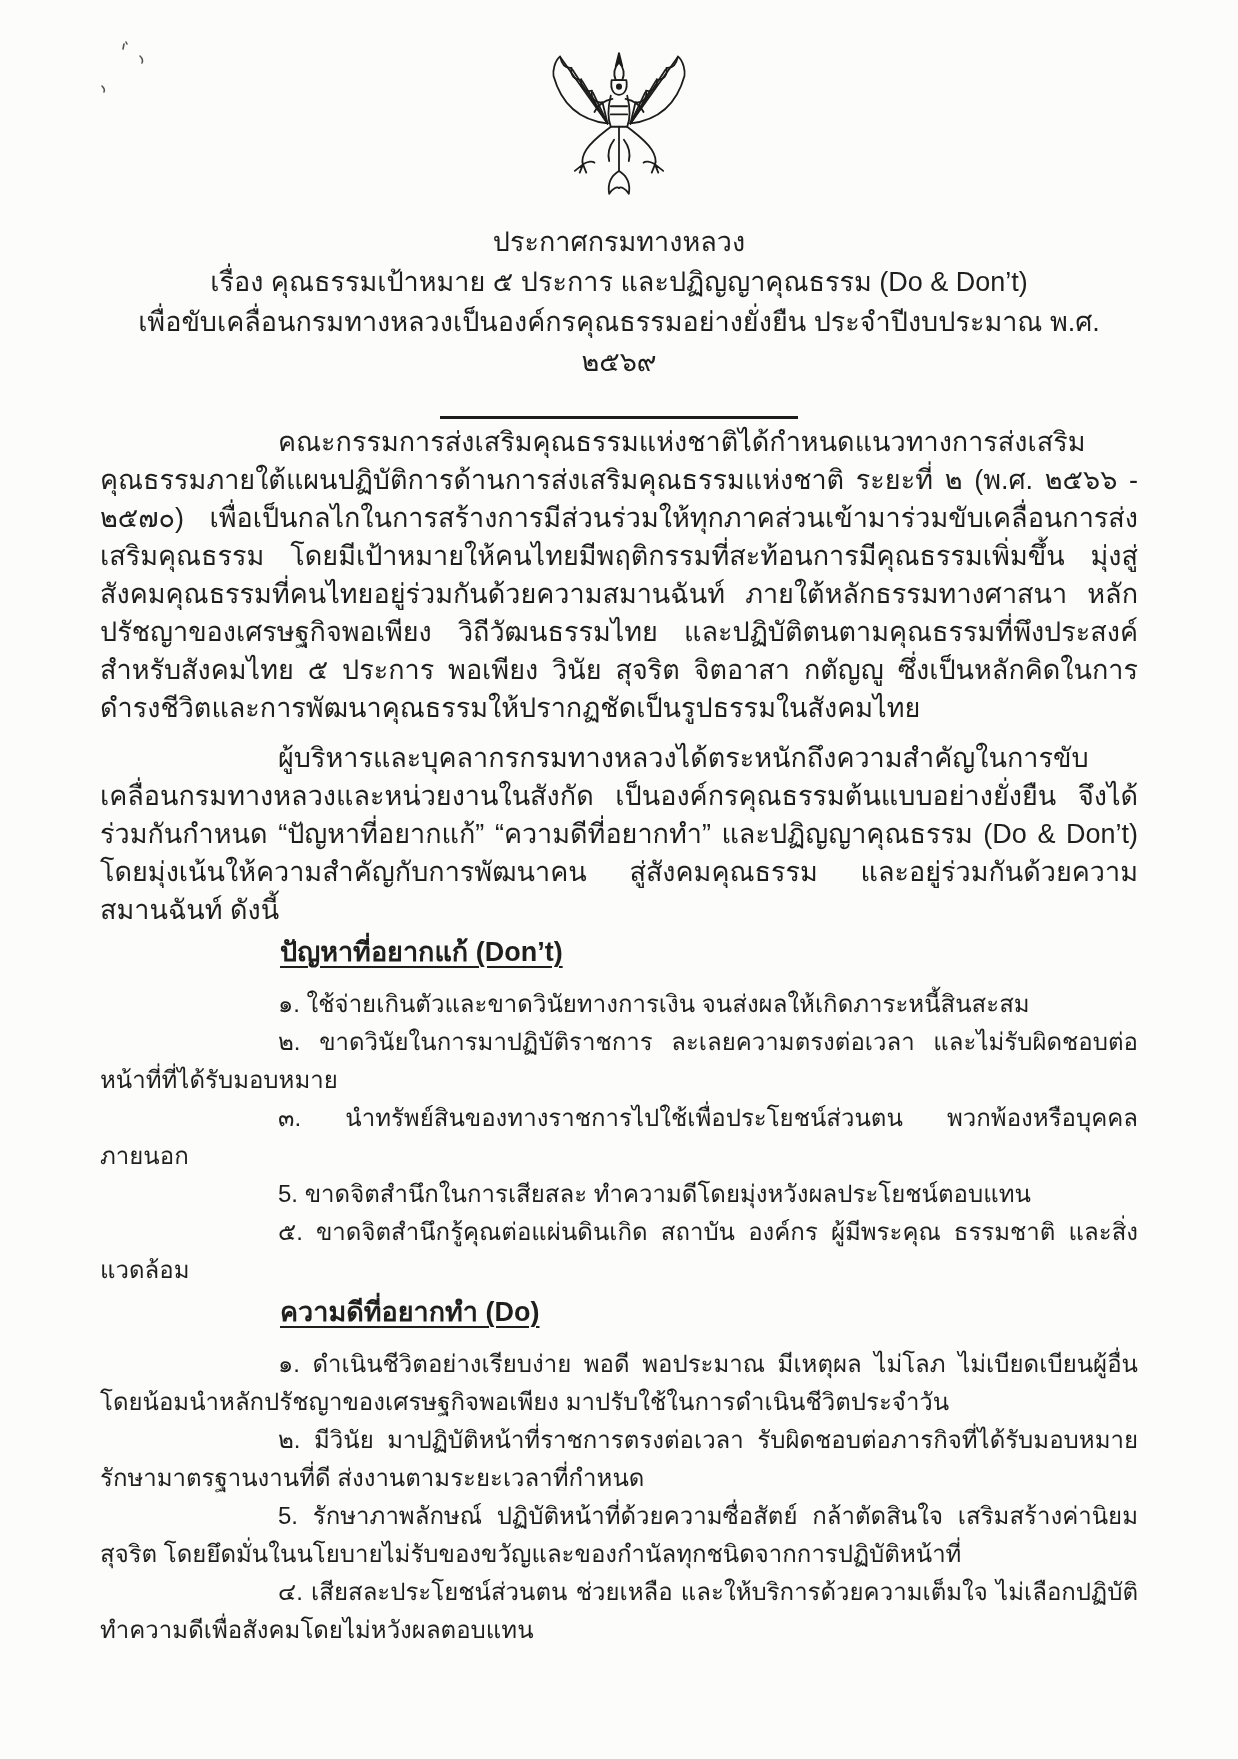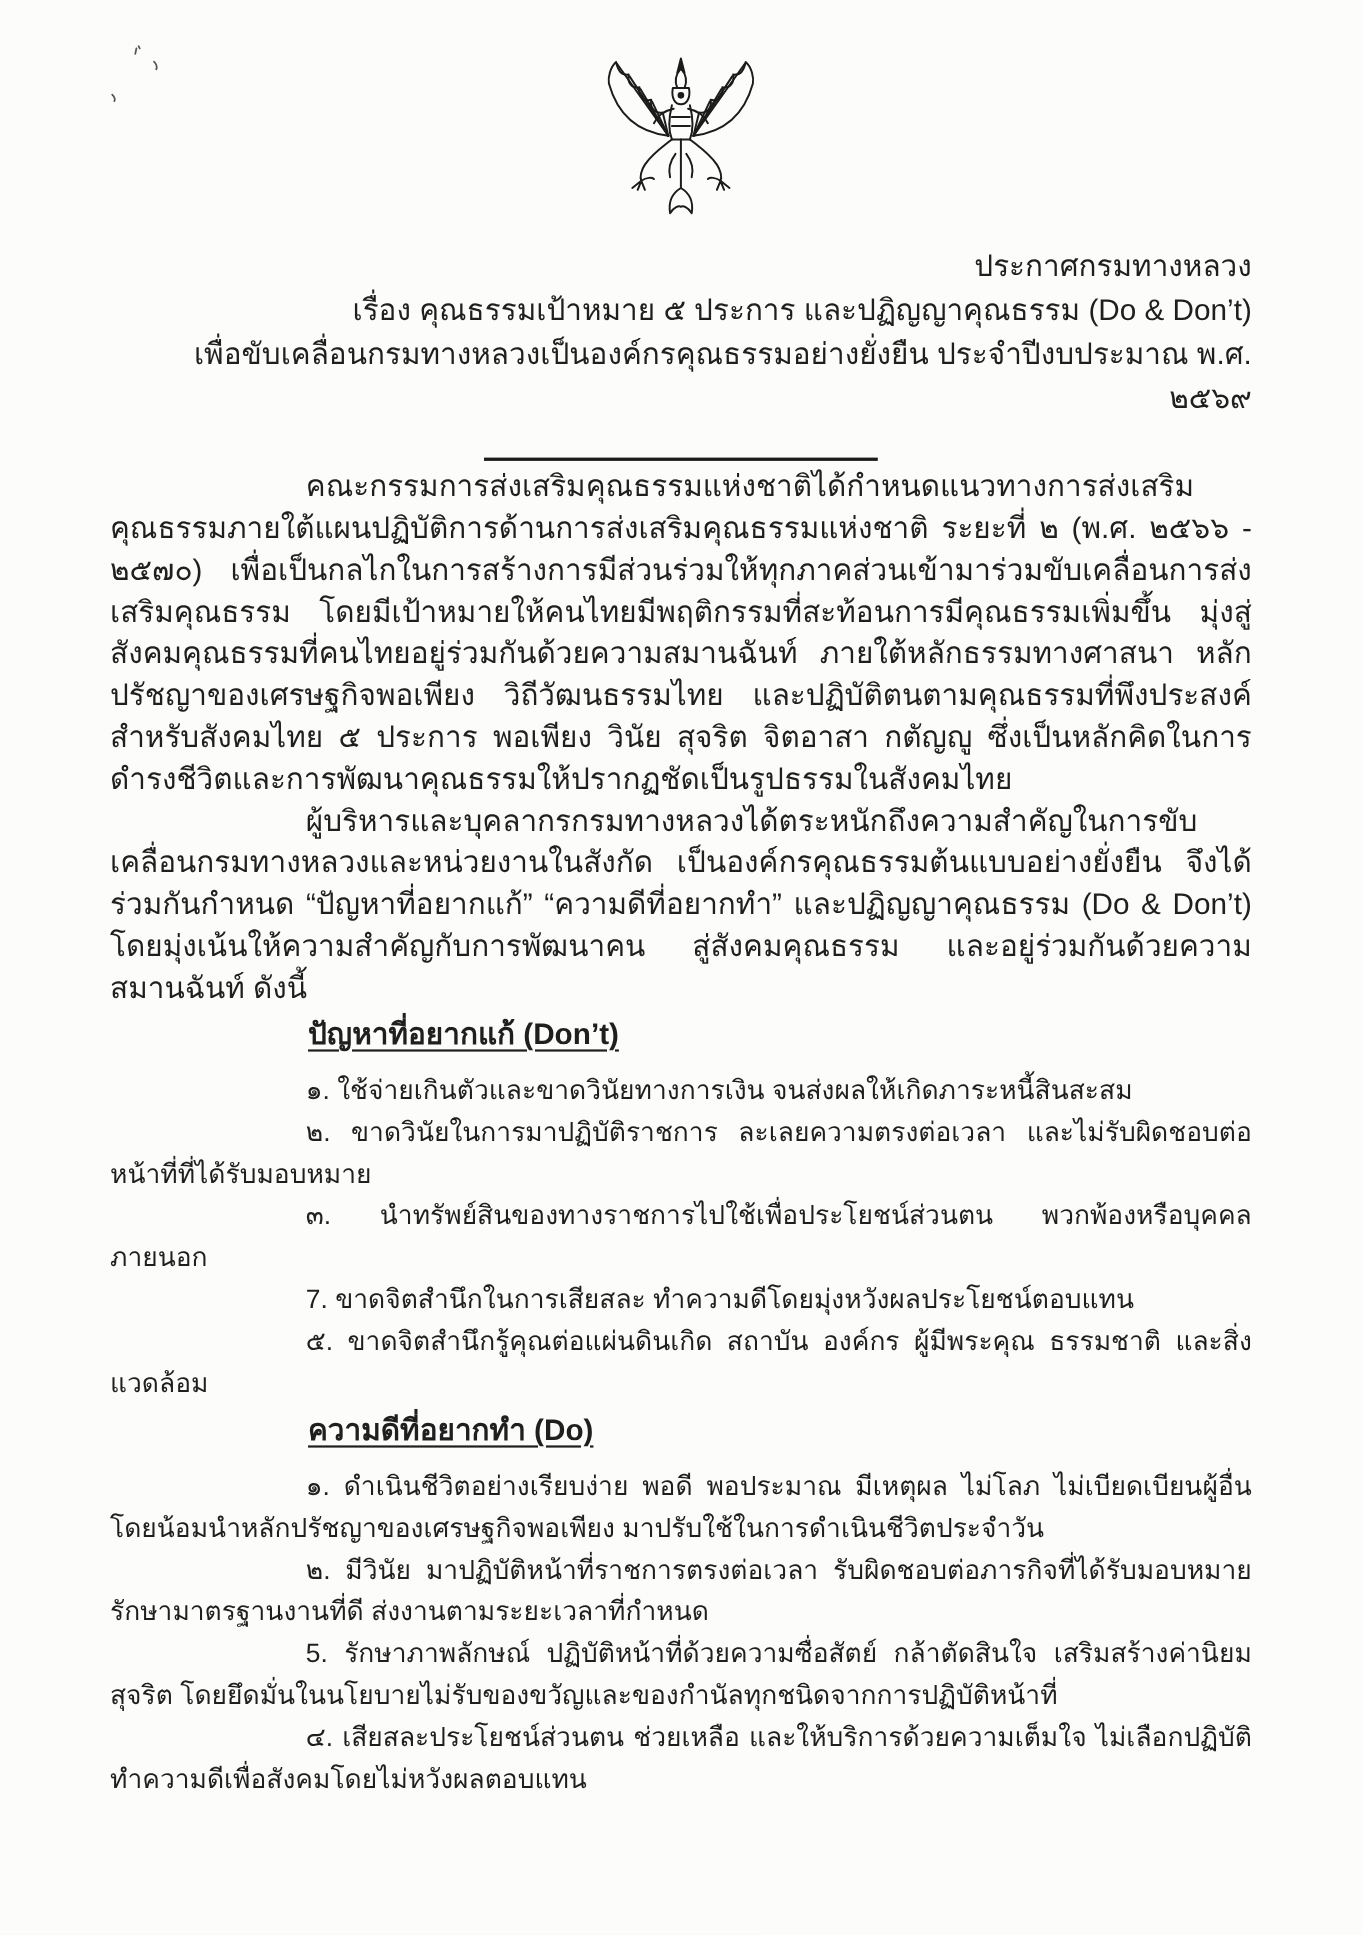--- a/index.html
+++ b/index.html
@@ -27,40 +27,40 @@
     top: 36px;
     width: 70px;
     height: 60px;
   }
   .emblem-wrap {
     padding-top: 46px;
     text-align: center;
     line-height: 0;
   }
   .title-block {
-    text-align: right;
+    text-align: center;
     font-size: 27px;
     line-height: 40px;
     margin-top: 8px;
   }
   .divider {
     width: 358px;
     height: 3px;
     background: #1c1c1c;
     margin: 34px auto 0 auto;
   }
   .para {
     font-size: 27px;
     line-height: 38px;
     text-align: justify;
     text-indent: 178px;
     margin: 0;
   }
   .para-1 { margin-top: 4px; }
-  .para-2 { }
+  .para-2 { margin-top: 12px; }
   .section-heading {
     font-size: 27px;
     line-height: 38px;
     font-weight: bold;
     text-decoration: underline;
     text-underline-offset: 5px;
     text-decoration-thickness: 2px;
     margin: 4px 0 14px 180px;
   }
   .item {
@@ -136,21 +136,21 @@
 
   <div class="divider"></div>
 
   <p class="para para-1">คณะกรรมการส่งเสริมคุณธรรมแห่งชาติได้กำหนดแนวทางการส่งเสริมคุณธรรมภายใต้แผนปฏิบัติการด้านการส่งเสริมคุณธรรมแห่งชาติ ระยะที่ ๒ (พ.ศ. ๒๕๖๖ - ๒๕๗๐) เพื่อเป็นกลไกในการสร้างการมีส่วนร่วมให้ทุกภาคส่วนเข้ามาร่วมขับเคลื่อนการส่งเสริมคุณธรรม โดยมีเป้าหมายให้คนไทยมีพฤติกรรมที่สะท้อนการมีคุณธรรมเพิ่มขึ้น มุ่งสู่สังคมคุณธรรมที่คนไทยอยู่ร่วมกันด้วยความสมานฉันท์ ภายใต้หลักธรรมทางศาสนา หลักปรัชญาของเศรษฐกิจพอเพียง วิถีวัฒนธรรมไทย และปฏิบัติตนตามคุณธรรมที่พึงประสงค์สำหรับสังคมไทย ๕ ประการ พอเพียง วินัย สุจริต จิตอาสา กตัญญู ซึ่งเป็นหลักคิดในการดำรงชีวิตและการพัฒนาคุณธรรมให้ปรากฏชัดเป็นรูปธรรมในสังคมไทย</p>
   <p class="para para-2">ผู้บริหารและบุคลากรกรมทางหลวงได้ตระหนักถึงความสำคัญในการขับเคลื่อนกรมทางหลวงและหน่วยงานในสังกัด เป็นองค์กรคุณธรรมต้นแบบอย่างยั่งยืน จึงได้ร่วมกันกำหนด “ปัญหาที่อยากแก้” “ความดีที่อยากทำ” และปฏิญญาคุณธรรม (Do &amp; Don’t) โดยมุ่งเน้นให้ความสำคัญกับการพัฒนาคน สู่สังคมคุณธรรม และอยู่ร่วมกันด้วยความสมานฉันท์ ดังนี้</p>
 
   <h3 class="section-heading">ปัญหาที่อยากแก้ (Don’t)</h3>
   <p class="item">๑. ใช้จ่ายเกินตัวและขาดวินัยทางการเงิน จนส่งผลให้เกิดภาระหนี้สินสะสม</p>
   <p class="item">๒. ขาดวินัยในการมาปฏิบัติราชการ ละเลยความตรงต่อเวลา และไม่รับผิดชอบต่อหน้าที่ที่ได้รับมอบหมาย</p>
   <p class="item">๓. นำทรัพย์สินของทางราชการไปใช้เพื่อประโยชน์ส่วนตน พวกพ้องหรือบุคคลภายนอก</p>
-  <p class="item">7. ขาดจิตสำนึกในการเสียสละ ทำความดีโดยมุ่งหวังผลประโยชน์ตอบแทน</p>
+  <p class="item">5. ขาดจิตสำนึกในการเสียสละ ทำความดีโดยมุ่งหวังผลประโยชน์ตอบแทน</p>
   <p class="item">๕. ขาดจิตสำนึกรู้คุณต่อแผ่นดินเกิด สถาบัน องค์กร ผู้มีพระคุณ ธรรมชาติ และสิ่งแวดล้อม</p>
 
   <h3 class="section-heading">ความดีที่อยากทำ (Do)</h3>
   <p class="item">๑. ดำเนินชีวิตอย่างเรียบง่าย พอดี พอประมาณ มีเหตุผล ไม่โลภ ไม่เบียดเบียนผู้อื่น โดยน้อมนำหลักปรัชญาของเศรษฐกิจพอเพียง มาปรับใช้ในการดำเนินชีวิตประจำวัน</p>
   <p class="item">๒. มีวินัย มาปฏิบัติหน้าที่ราชการตรงต่อเวลา รับผิดชอบต่อภารกิจที่ได้รับมอบหมาย รักษามาตรฐานงานที่ดี ส่งงานตามระยะเวลาที่กำหนด</p>
   <p class="item">5. รักษาภาพลักษณ์ ปฏิบัติหน้าที่ด้วยความซื่อสัตย์ กล้าตัดสินใจ เสริมสร้างค่านิยมสุจริต โดยยึดมั่นในนโยบายไม่รับของขวัญและของกำนัลทุกชนิดจากการปฏิบัติหน้าที่</p>
   <p class="item">๔. เสียสละประโยชน์ส่วนตน ช่วยเหลือ และให้บริการด้วยความเต็มใจ ไม่เลือกปฏิบัติ ทำความดีเพื่อสังคมโดยไม่หวังผลตอบแทน</p>
 
 </div>
 

